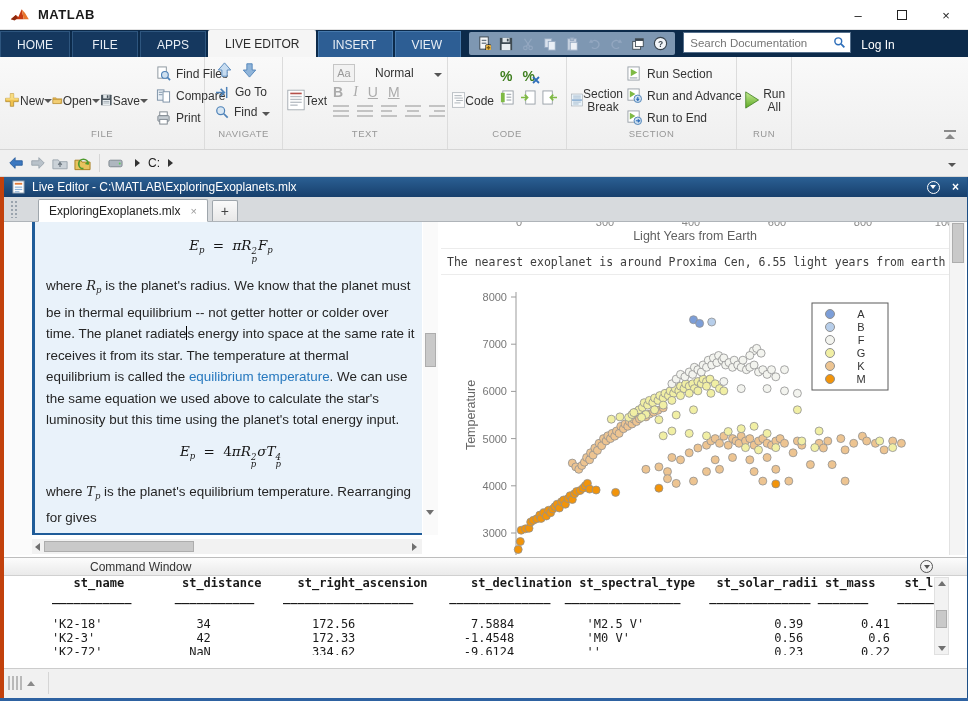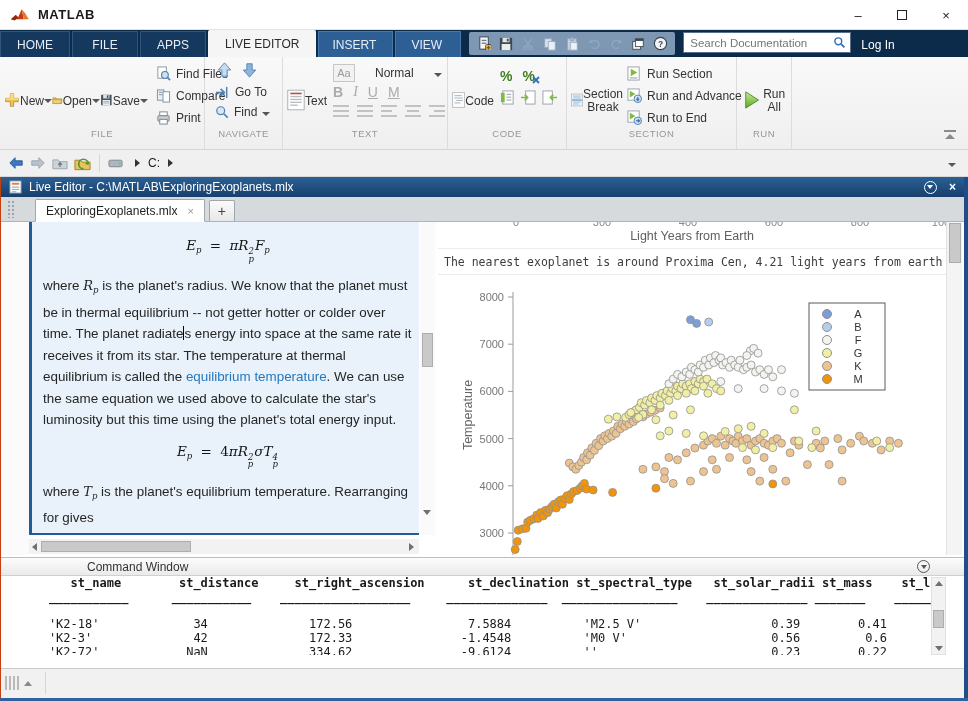--- a/index.html
+++ b/index.html
@@ -63,21 +63,21 @@
   .addressbar{position:absolute;left:0;top:150px;width:968px;height:27px;background:#F0F0F0;
               border-bottom:1px solid #D8D8D8;display:flex;align-items:center;padding:0 6px;}
   .abtn{width:20px;height:20px;display:flex;align-items:center;justify-content:center;margin-right:2px;}
   .absep{width:1px;height:18px;background:#D6D6D6;margin:0 5px;}
   .crumb-sep{width:0;height:0;border-top:4px solid transparent;border-bottom:4px solid transparent;
              border-left:5px solid #333;margin:0 8px;}
   .crumb{font-size:12px;color:#222;}
   .ab-dd{margin-left:auto;margin-right:6px;}
   
   .desktop{position:absolute;left:0;top:177px;width:968px;height:521px;
-           border-right:4px solid #1D4F86;border-left:1px solid #c2410c;background:#F0F0F0;}
+           border-right:4px solid #1D4F86;border-left:4px solid #c2410c;background:#F0F0F0;}
   .le-titlebar{position:absolute;left:0;top:0;width:963px;height:20px;
                background:linear-gradient(#2B6094,#173F6C);display:flex;align-items:center;
                color:#fff;font-size:12px;padding:0 8px;gap:7px;}
   .le-title-icons{margin-left:auto;display:flex;align-items:center;gap:12px;}
   .circ-chev{width:13px;height:13px;border:1px solid #fff;border-radius:50%;
              display:flex;align-items:center;justify-content:center;}
   .circ-chev i{width:0;height:0;border-left:3.5px solid transparent;border-right:3.5px solid transparent;
                border-top:4.5px solid #fff;}
   .circ-chev.dark{border-color:#555;}
   .circ-chev.dark i{border-top-color:#555;}
@@ -627,21 +627,21 @@
         <div id="pticks">
             <span class="ptick" style="left: 78px;">0</span>
             <span class="ptick" style="left: 164px;">300</span>
             <span class="ptick" style="left: 250px;">400</span>
             <span class="ptick" style="left: 336px;">600</span>
             <span class="ptick" style="left: 422px;">800</span>
             <span class="ptick" style="left: 506px;">1000</span>
           </div>
         <div class="prev-xlabel">Light Years from Earth</div>
         <div class="outsep" style="top:26px;"></div>
-        <div class="console-line">The nearest exoplanet is around Proxima Cen, 4.21 light years from earth</div>
+        <div class="console-line">The nearest exoplanet is around Proxima Cen, 6.55 light years from earth</div>
         <div class="outsep" style="top:52px;"></div>
         <svg id="scatter-svg" width="508" height="265" viewBox="0 0 508 265">
             <line x1="75" y1="2" x2="75" y2="265" stroke="#9b9b9b" stroke-width="1"></line>
             <line x1="70" y1="7" x2="75" y2="7" stroke="#9b9b9b"></line>
             <text x="66" y="11" text-anchor="end" class="tick-label">8000</text>
             <line x1="70" y1="54.2" x2="75" y2="54.2" stroke="#9b9b9b"></line>
             <text x="66" y="58.2" text-anchor="end" class="tick-label">7000</text>
             <line x1="70" y1="101.4" x2="75" y2="101.4" stroke="#9b9b9b"></line>
             <text x="66" y="105.4" text-anchor="end" class="tick-label">6000</text>
             <line x1="70" y1="148.6" x2="75" y2="148.6" stroke="#9b9b9b"></line>

